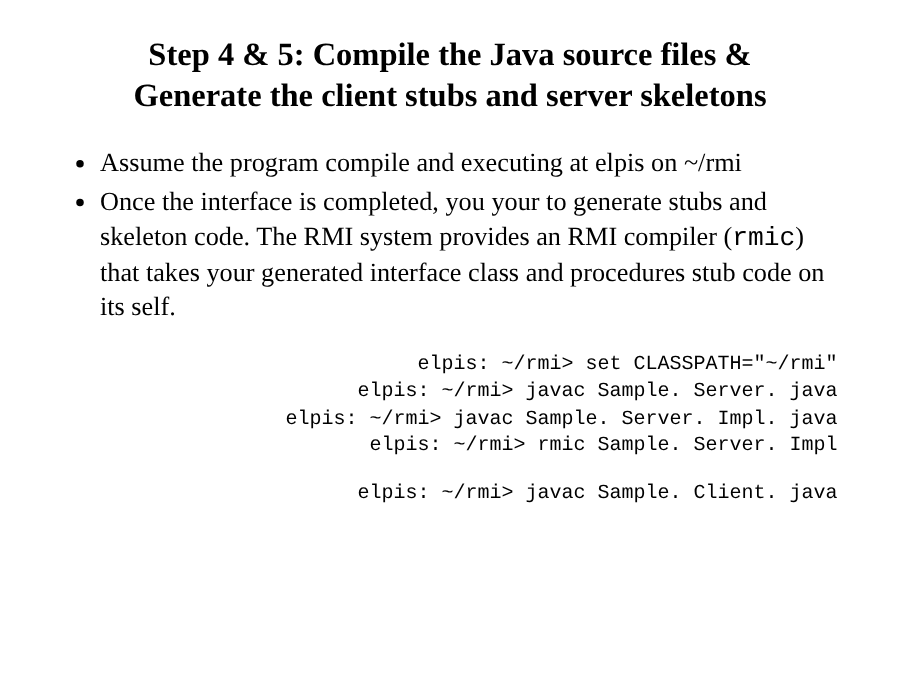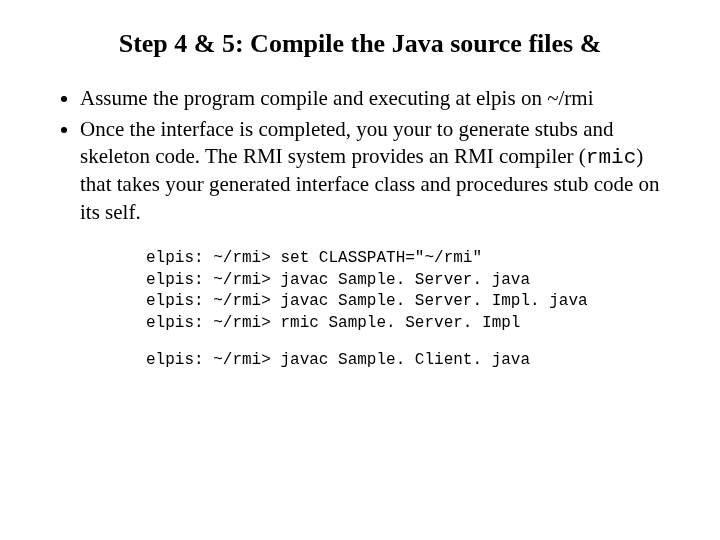--- a/index.html
+++ b/index.html
@@ -35,33 +35,35 @@
     list-style-type: disc;
   }
   .codeblock {
     margin: 22px 0 0 96px;
     font-size: 16px;
     line-height: 1.35;
     white-space: pre;
   }
   .mono {
     font-family: "Courier New", Courier, monospace;
+    text-align: right;
   }
   .gap {
     display: block;
     height: 16px;
   }
 </style>
 </head>
 <body>
 
 <div class="slide">
 
   <h1 class="title">
     <span>Step 4 &amp; 5: Compile the Java source files &amp;</span><br>
+    <span>Generate the client stubs and server skeletons</span>
   </h1>
 
   <ul class="body">
     <li>
       <span>Assume the program compile and executing at elpis on ~/rmi</span>
     </li>
     <li>
       <span>Once the interface is completed, you your to generate stubs and skeleton code. The RMI system provides an RMI compiler (</span><span class="mono">rmic</span><span>) that takes your generated interface class and procedures stub code on its self.</span>
     </li>
   </ul>

